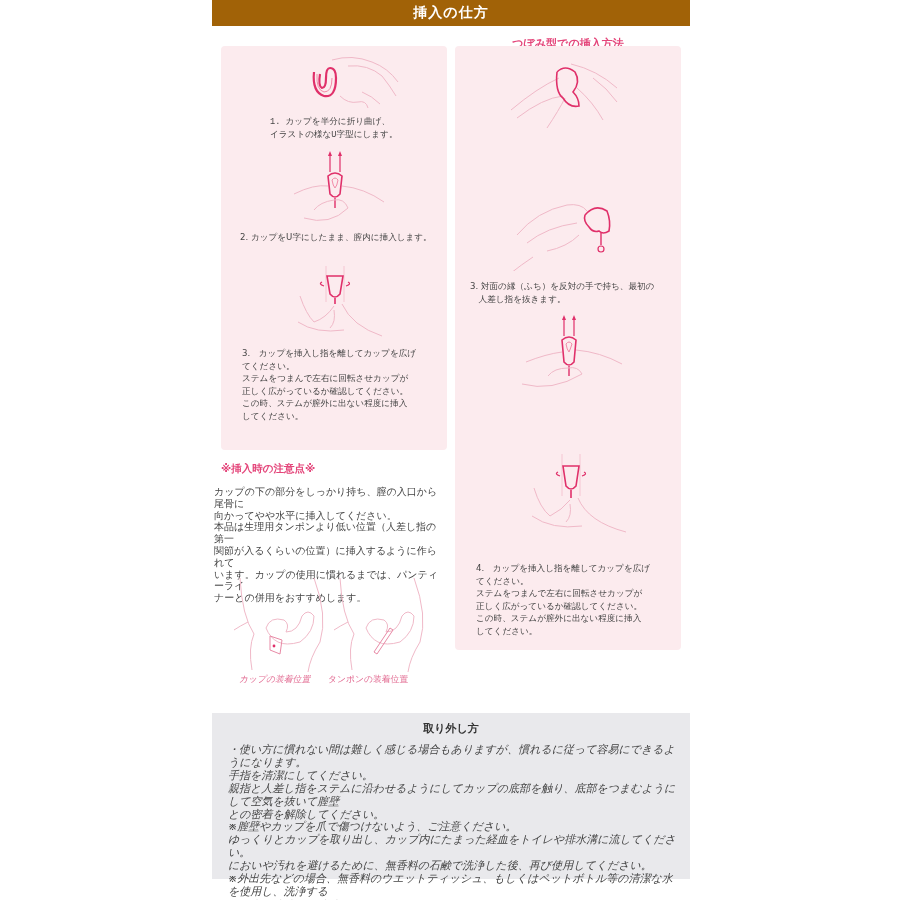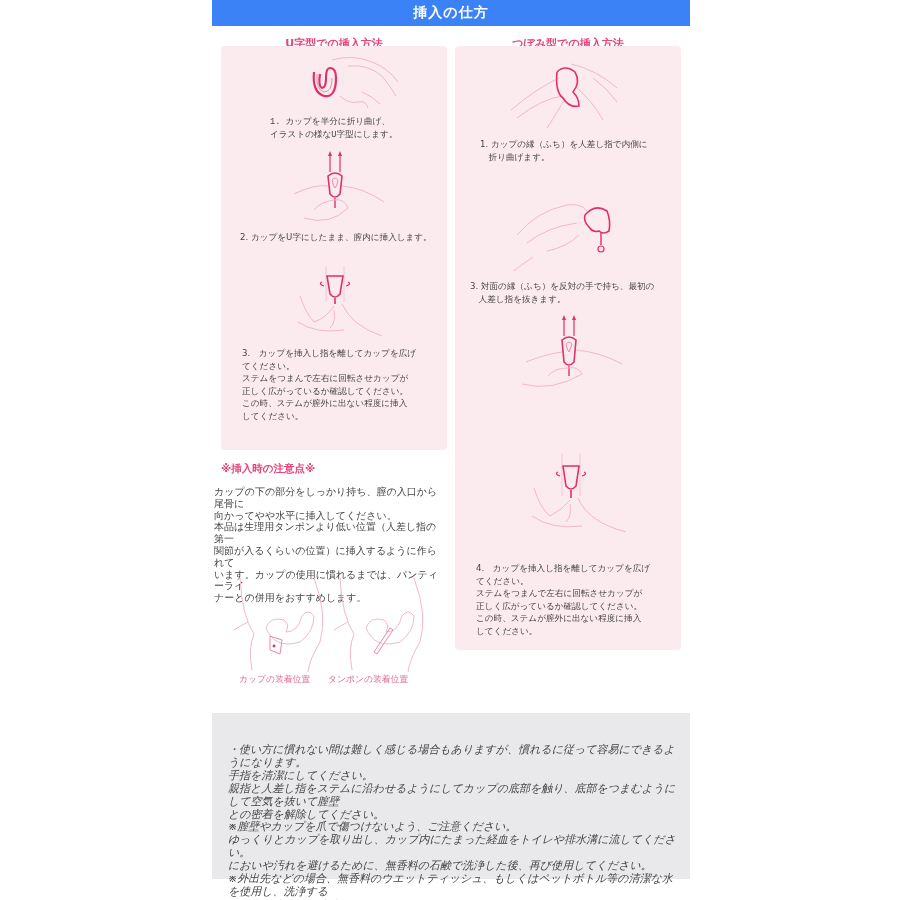--- a/index.html
+++ b/index.html
@@ -1,19 +1,19 @@
 <!DOCTYPE html>
 <html><head>
 <meta charset="utf-8">
 <style>
   * { box-sizing: border-box; margin: 0; padding: 0; }
   html, body { width: 900px; height: 900px; background: #ffffff; overflow: hidden; }
   body { font-family: "DejaVu Sans", "Liberation Sans", sans-serif; color: #3a3a3a; position: relative; }
   .page { position: absolute; left: 212px; top: 0; width: 478px; height: 900px; background: #fff; }
-  .header { position: absolute; left: 0; top: 0; width: 478px; height: 26px; background: #3b82f6; display: flex; align-items: center; justify-content: center; }
+  .header { position: absolute; left: 0; top: 0; width: 478px; height: 26px; background: #a16207; display: flex; align-items: center; justify-content: center; }
   .header-title { color: #fff; font-size: 14px; font-weight: bold; letter-spacing: 1px; }
 
   .col-title { position: absolute; top: 36px; font-size: 11px; color: #e4457a; font-weight: bold; text-align: center; }
   .panel { position: absolute; background: #fcebee; border-radius: 4px; }
   .panel-left { left: 9px; top: 46px; width: 226px; height: 404px; }
   .panel-right { left: 243px; top: 46px; width: 226px; height: 604px; }
 
   .step-text { position: absolute; font-size: 8.6px; line-height: 12.6px; color: #444; white-space: pre-line; }
   .illus { position: absolute; }
 
@@ -28,21 +28,20 @@
 </style>
 </head>
 <body>
 
 <div class="page">
 
   <div class="header">
     <span class="header-title">挿入の仕方</span>
   </div>
 
-  <div class="col-title" style="left:9px;width:226px;">U字型での挿入方法</div>
   <div class="panel panel-left"></div>
 
   <div class="illus" style="left:90px;top:52px;">
     <svg width="100" height="62" viewBox="0 0 100 62">
       <path d="M30 8 Q50 2 70 10 Q86 16 96 30 M46 14 Q66 12 80 24 Q88 34 94 44 M60 40 Q70 44 78 52" fill="none" stroke="#f0b9c8" stroke-width="1"></path>
       <path d="M38 44 Q46 52 56 50 Q64 48 66 56" fill="none" stroke="#f0b9c8" stroke-width="1"></path>
       <path d="M12 20 Q10 40 22 44 Q34 46 34 26 Q34 16 28 16 Q24 16 24 26 Q24 36 20 36 Q16 34 18 22" fill="none" stroke="#e0306a" stroke-width="2.2"></path>
       <path d="M15 22 Q14 38 22 40 Q30 40 30 26" fill="none" stroke="#f28aa8" stroke-width="1"></path>
     </svg>
   </div>
@@ -82,22 +81,20 @@
 
   <div class="col-title" style="left:243px;width:226px;">つぼみ型での挿入方法</div>
   <div class="panel panel-right"></div>
 
   <div class="illus" style="left:295px;top:58px;">
     <svg width="120" height="76" viewBox="0 0 120 76">
       <path d="M4 52 Q30 30 52 20 M10 60 Q36 40 56 38 M40 70 Q52 52 58 40 M64 6 Q90 12 110 30 M70 30 Q86 44 96 62 M86 20 Q100 30 110 44" fill="none" stroke="#f0b9c8" stroke-width="1"></path>
       <path d="M50 14 Q58 6 68 14 Q74 24 66 34 Q72 40 72 48 Q62 50 56 40 Q48 34 50 14" fill="none" stroke="#e0306a" stroke-width="1.6"></path>
     </svg>
   </div>
-  <div class="step-text" style="left:268px;top:138px;">1. カップの縁（ふち）を人差し指で内側に
-　折り曲げます。</div>
 
   <div class="illus" style="left:295px;top:195px;">
     <svg width="120" height="76" viewBox="0 0 120 76">
       <path d="M10 40 Q30 16 60 10 Q74 8 80 16 M20 48 Q40 32 70 28 M40 56 Q60 52 72 40 M26 62 Q14 70 4 78" fill="none" stroke="#f0b9c8" stroke-width="1"></path>
       <path d="M78 20 Q88 8 100 16 Q104 26 102 36 Q96 40 92 36 Q86 38 82 32 Q76 26 78 20" fill="none" stroke="#e0306a" stroke-width="1.6"></path>
       <line x1="94" y1="38" x2="94" y2="50" stroke="#e0306a" stroke-width="1.4"></line>
       <circle cx="94" cy="54" r="3" fill="none" stroke="#e0306a" stroke-width="1.2"></circle>
     </svg>
   </div>
   <div class="step-text" style="left:258px;top:280px;">3. 対面の縁（ふち）を反対の手で持ち、最初の
@@ -151,24 +148,25 @@
     </svg>
   </div>
   <div class="illus" style="left:118px;top:576px;">
     <svg width="100" height="96" viewBox="0 0 100 96">
       <path d="M10 2 Q12 40 24 58 Q18 72 22 94 M84 2 Q98 40 90 66 Q80 82 78 96" fill="none" stroke="#f0b9c8" stroke-width="1"></path>
       <path d="M36 52 Q40 40 54 44 Q60 48 56 56 Q68 56 72 40 Q78 32 84 40 Q84 56 70 66 Q56 70 48 66 Q40 62 36 52 Z" fill="none" stroke="#f0b9c8" stroke-width="1"></path>
       <path d="M44 76 L60 52 L63 54 L47 78 Z" fill="none" stroke="#e88aa6" stroke-width="1"></path>
       <path d="M4 54 Q10 50 18 46" fill="none" stroke="#f0b9c8" stroke-width="1"></path>
     </svg>
   </div>
-  <div class="pos-label" style="left:27px;">カップの装着位置</div>
+  <div class="pos-label" style="left:27px;font-style:italic;">カップの装着位置</div>
   <div class="pos-label" style="left:116px;">タンポンの装着位置</div>
 
   <div class="removal">
+    <div class="removal-title">取り外し方</div>
     <div class="removal-text">・使い方に慣れない間は難しく感じる場合もありますが、慣れるに従って容易にできるようになります。
 手指を清潔にしてください。
 親指と人差し指をステムに沿わせるようにしてカップの底部を触り、底部をつまむようにして空気を抜いて膣壁
 との密着を解除してください。
 ※膣壁やカップを爪で傷つけないよう、ご注意ください。
 ゆっくりとカップを取り出し、カップ内にたまった経血をトイレや排水溝に流してください。
 においや汚れを避けるために、無香料の石鹸で洗浄した後、再び使用してください。
 ※外出先などの場合、無香料のウエットティッシュ、もしくはペットボトル等の清潔な水を使用し、洗浄する
 ことをおすすめします。</div>
   </div>

